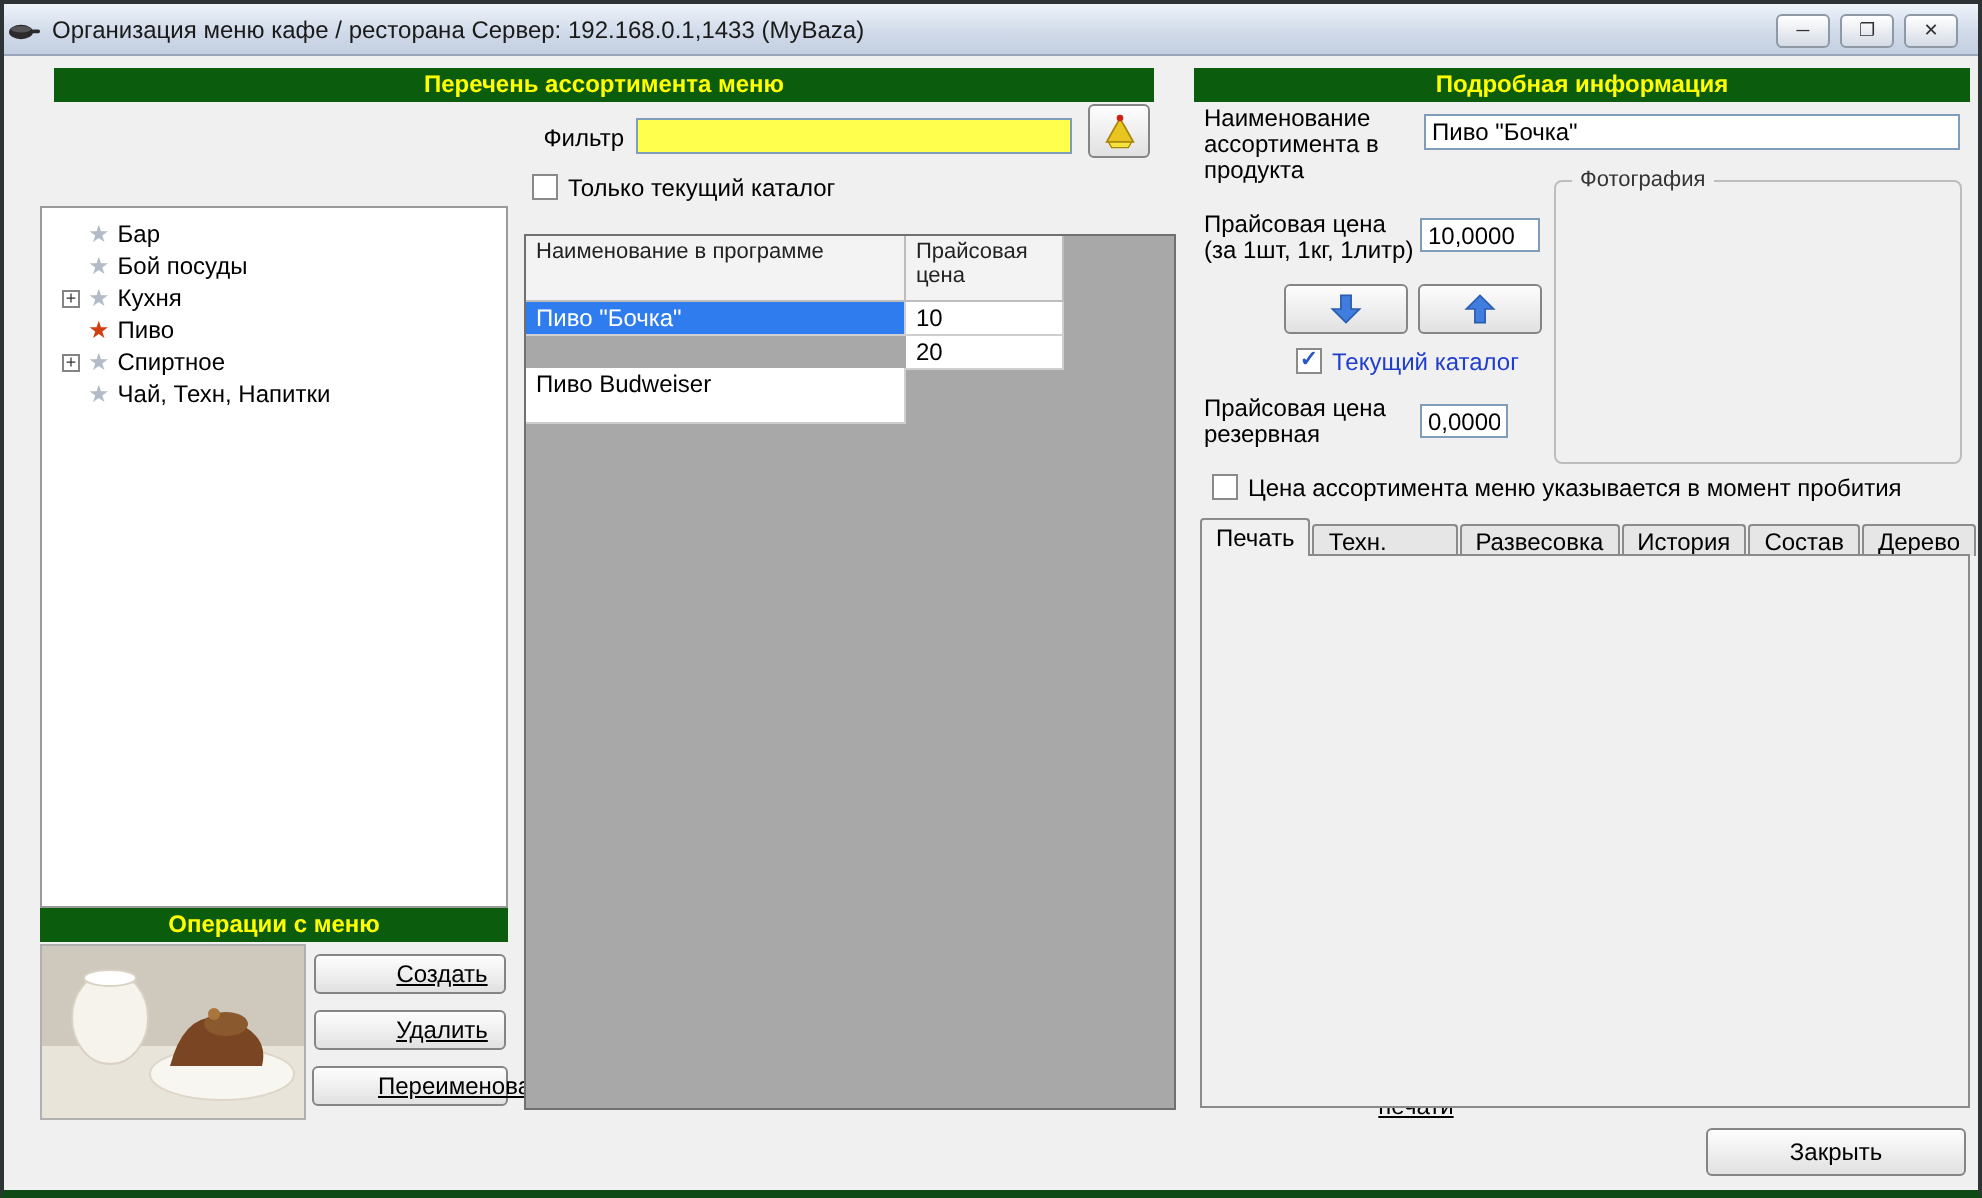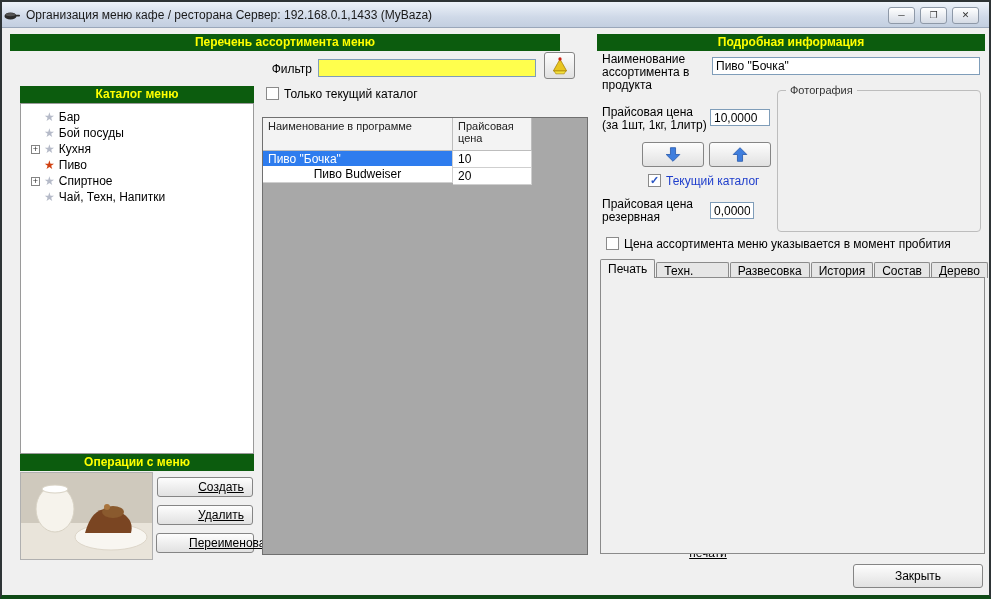--- a/index.html
+++ b/index.html
@@ -87,36 +87,35 @@
       <ellipse cx="6.5" cy="7.6" rx="5" ry="1.6" fill="#555"></ellipse>
     </svg>
     <span class="titletext">Организация меню кафе / ресторана  Сервер: 192.168.0.1,1433 (MyBaza)</span>
     <div class="winbtns">
       <div class="winbtn">─</div>
       <div class="winbtn">❐</div>
       <div class="winbtn">✕</div>
     </div>
   </div>
 
-  <div class="ghdr" style="left:8px; top:32px; width:550px;">Перечень ассортимента меню</div>
+  <div class="ghdr" style="left:25px; top:32px; width:550px;">Перечень ассортимента меню</div>
 
   <div class="lbl" style="left:250px; top:61px; width:60px; text-align:right;">Фильтр</div>
   <input class="inp" style="left: 316px; top: 57px; width: 218px; height: 18px; background: rgb(255, 255, 77);" value="">
   <div class="btn arrowbtn" style="left:542px; top:50px; width:31px; height:27px;">
     <svg viewBox="0 0 24 24" width="20" height="20">
       <path d="M12 4 L15 9 L20 18 L4 18 L9 9 Z" fill="#e8c520" stroke="#a8860b" stroke-width="1"></path>
       <circle cx="12" cy="3.6" r="2" fill="#cc2211"></circle>
       <path d="M5 18 h14 l-2 3.4 h-10 z" fill="#f5e13a" stroke="#a8860b" stroke-width="0.8"></path>
     </svg>
   </div>
 
   <div class="cbbox" style="left:264px; top:85px;"></div>
   <div class="lbl" style="left:282px; top:86px;">Только текущий каталог</div>
 
-  <div class="ghdr" style="left:18px; top:84px; width:234px;">Каталог меню</div>
   <div class="list" style="left:18px; top:101px; width:234px; height:351px; padding-top:5px;">
     <div class="tree-item">
       <span class="expslot"></span>
       <span class="star">★</span>
       <span>Бар</span>
     </div>
     <div class="tree-item">
       <span class="expslot"></span>
       <span class="star">★</span>
       <span>Бой посуды</span>
@@ -162,21 +161,21 @@
   </div>
   <div class="btn ul" style="left:155px; top:475px; width:96px; height:20px; line-height:18px;">Создать</div>
   <div class="btn ul" style="left:155px; top:503px; width:96px; height:20px; line-height:18px;">Удалить</div>
   <div class="btn ul" style="left:154px; top:531px; width:98px; height:20px; line-height:18px;">Переименовать</div>
 
   <div class="grid" style="left:260px; top:115px; width:326px; height:438px;">
     <div class="gc ghc" style="left:0; top:0; width:190px; height:33px;">Наименование в программе</div>
     <div class="gc ghc" style="left:190px; top:0; width:79px; height:33px; white-space:normal;">Прайсовая цена</div>
     <div class="gc grc sel" style="left:0; top:33px; width:190px; height:17px; padding-top:1px;">Пиво "Бочка"</div>
     <div class="gc grc" style="left:190px; top:33px; width:79px; height:17px; padding-top:1px;">10</div>
-    <div class="gc grc" style="left:0; top:48px; width:190px; height:17px; padding-top:1px;text-align:center;">Пиво Budweiser</div>
+    <div class="gc grc" style="left:0; top:66px; width:190px; height:28px; padding-top:1px;">Пиво Budweiser</div>
     <div class="gc grc" style="left:190px; top:50px; width:79px; height:17px; padding-top:1px;">20</div>
   </div>
 
   <div class="ghdr" style="left:595px; top:32px; width:388px;">Подробная информация</div>
 
   <div class="lbl" style="left:600px; top:51px; width:108px;">Наименование ассортимента в продукта</div>
   <input class="inp" style="left: 710px; top: 55px; width: 268px; height: 18px;" value="Пиво &quot;Бочка&quot;">
 
   <div class="lbl" style="left:600px; top:104px; width:106px;">Прайсовая цена (за 1шт, 1кг, 1литр)</div>
   <input class="inp" style="left: 708px; top: 107px; width: 60px; height: 17px;" value="10,0000">

